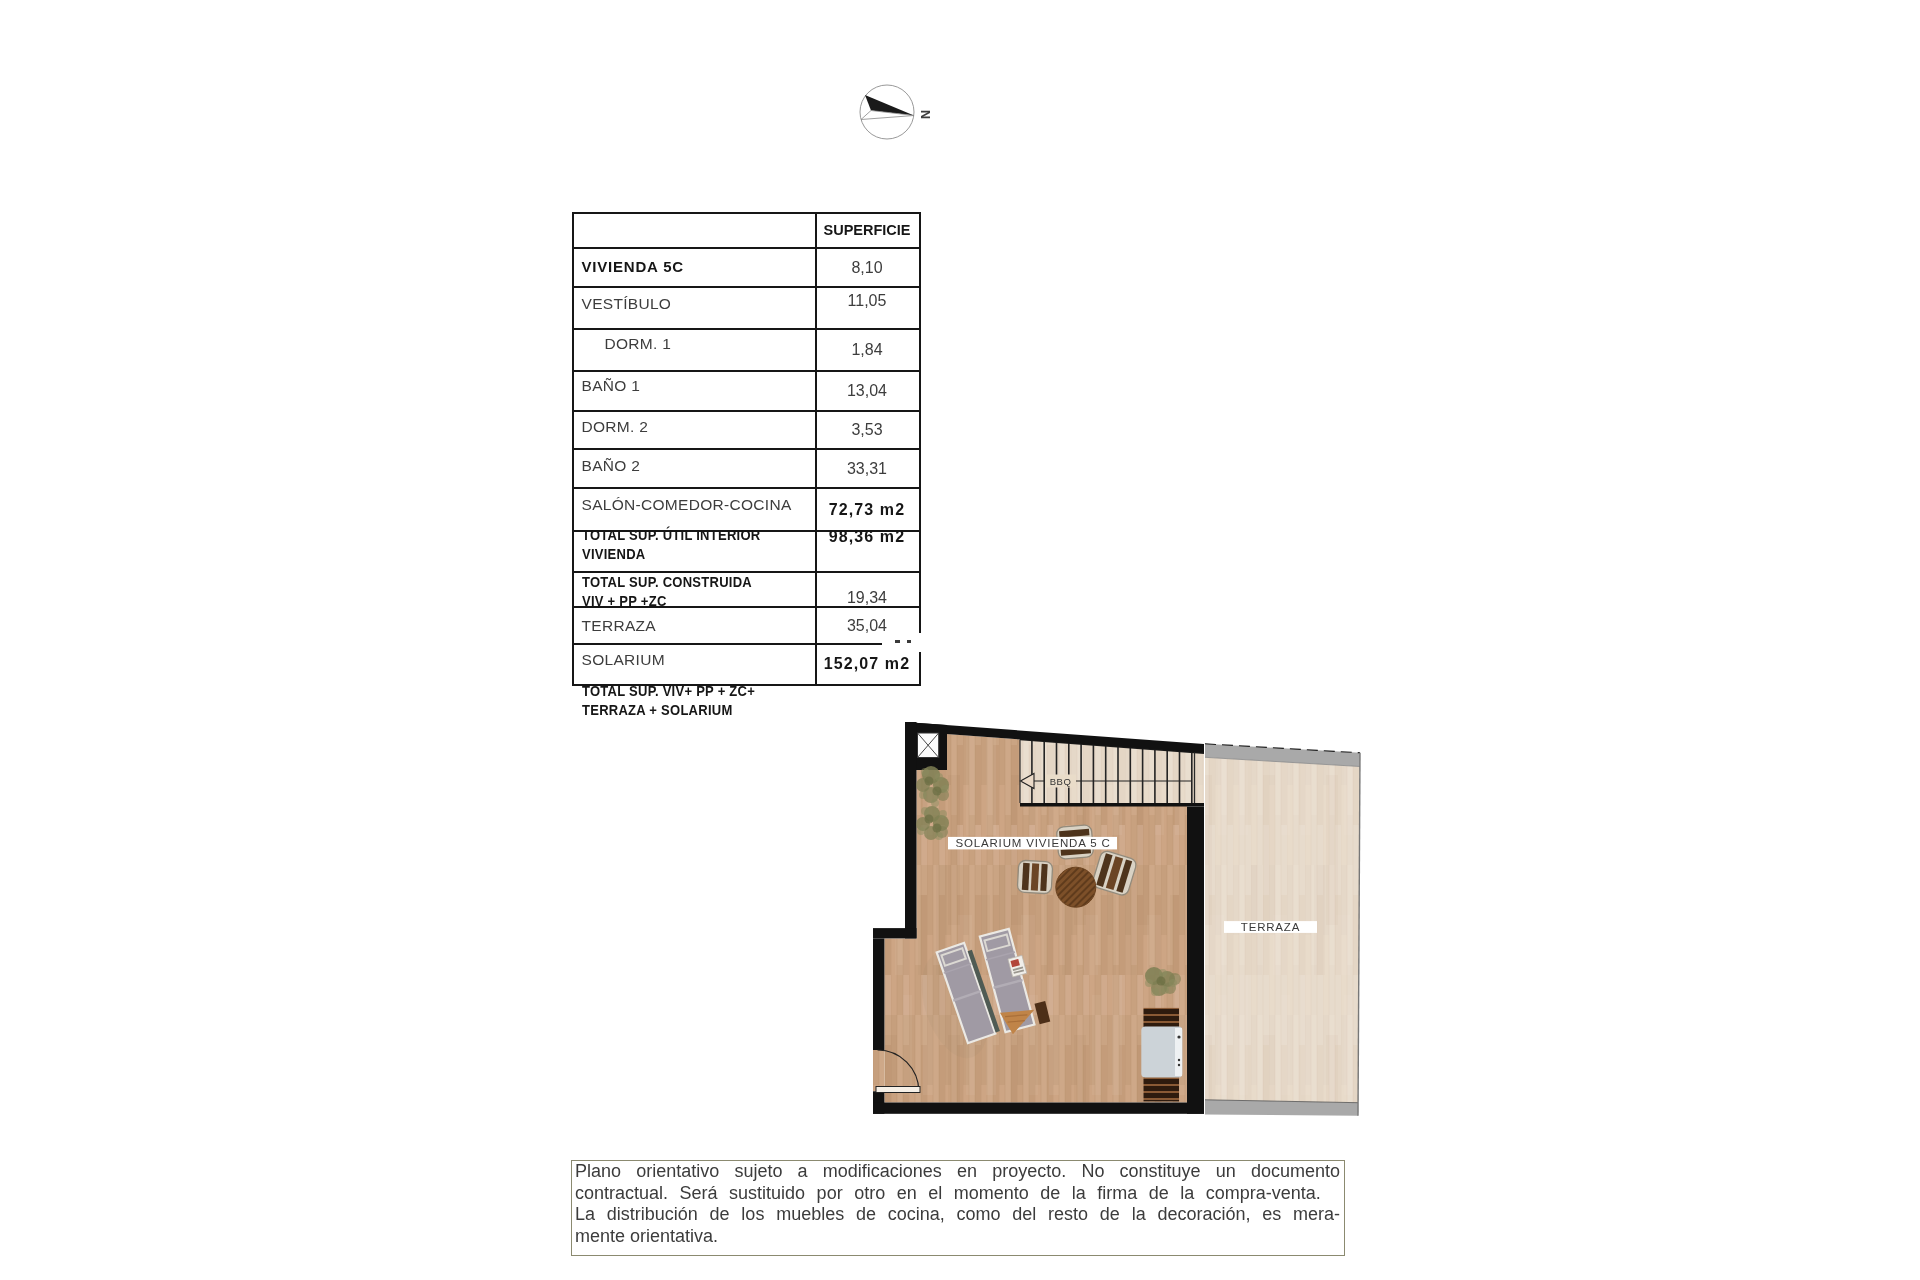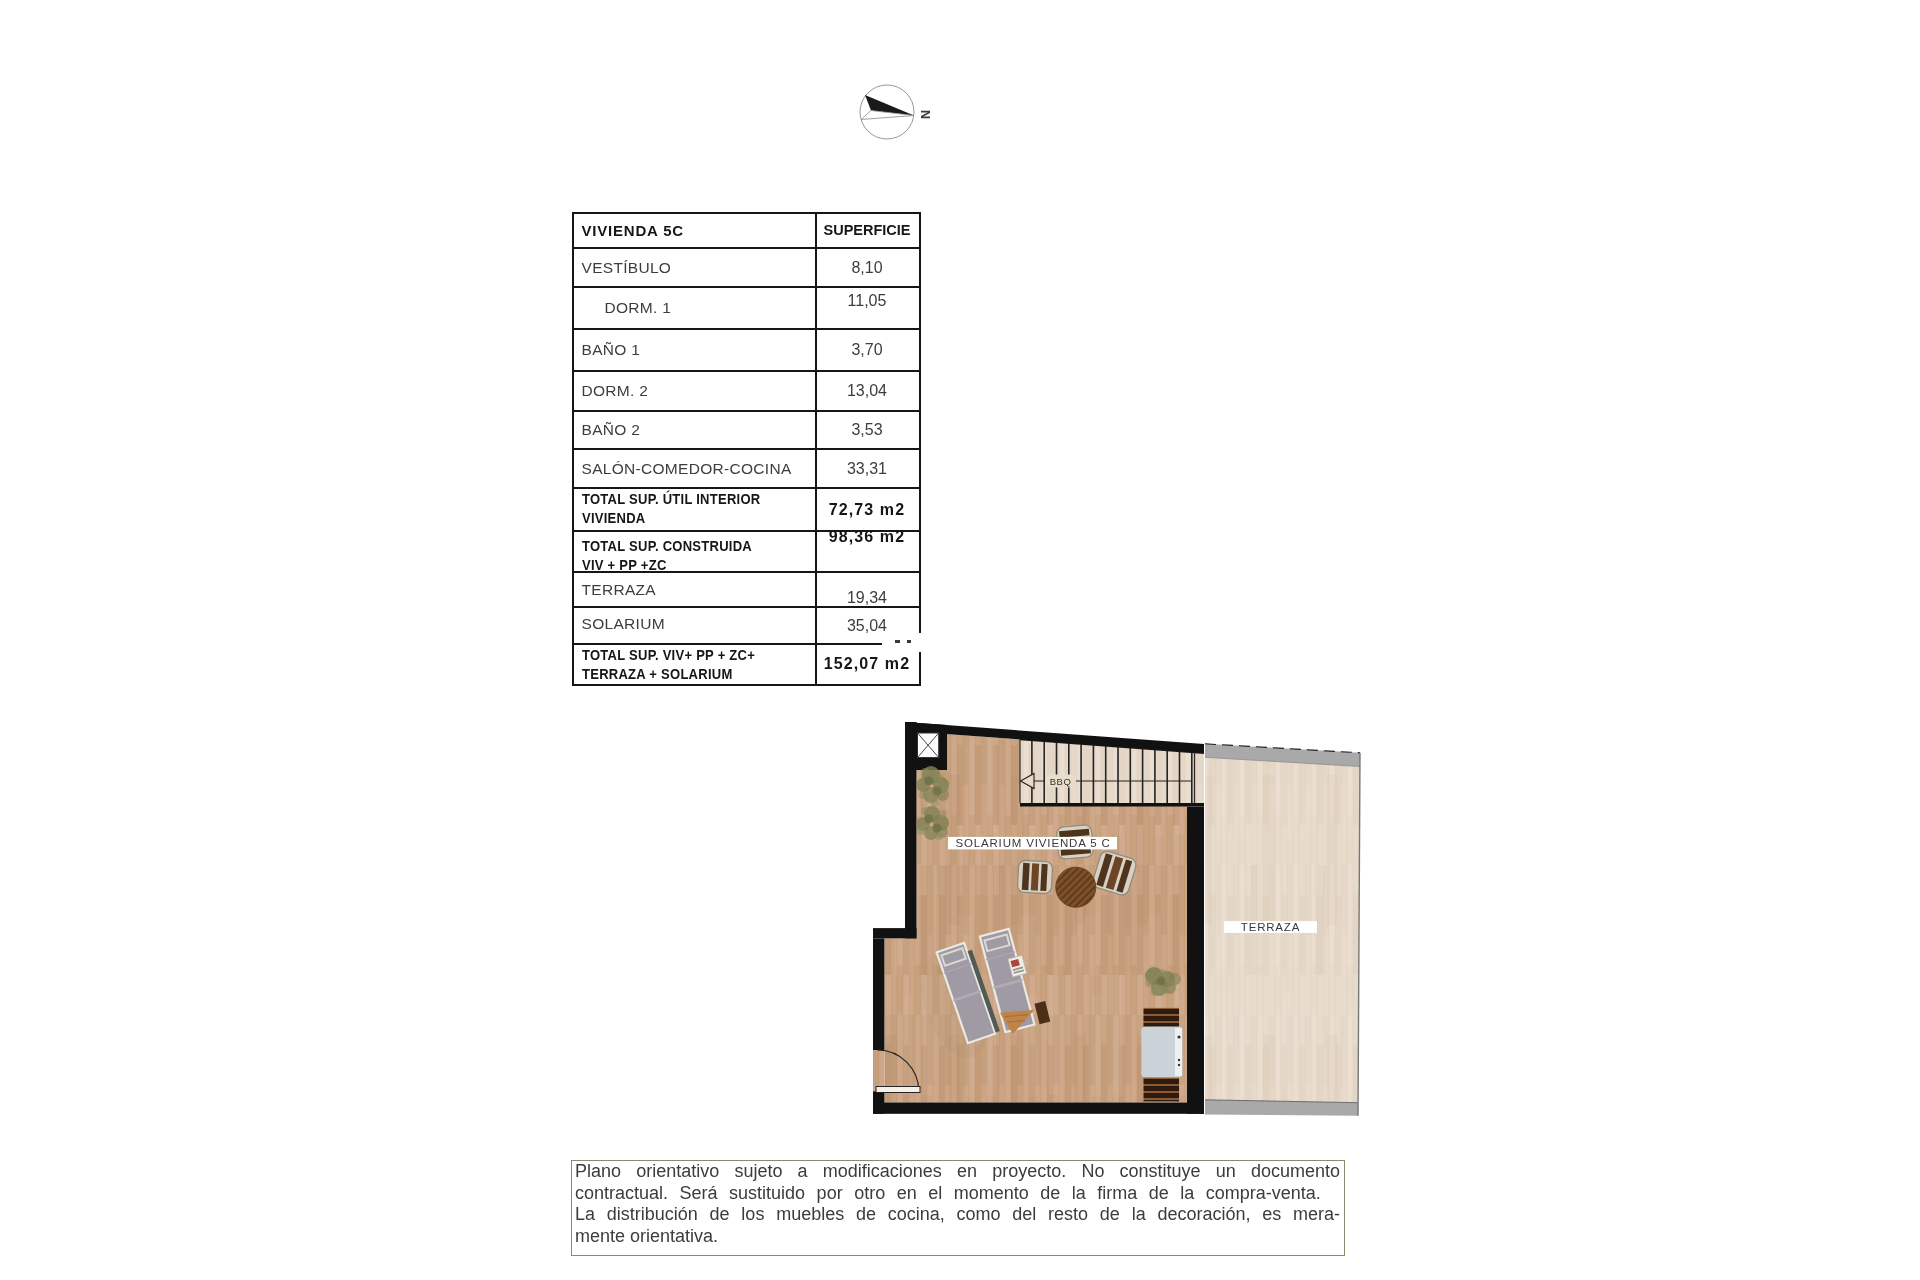--- a/index.html
+++ b/index.html
@@ -1,18 +1,18 @@
 <!DOCTYPE html>
 <html><head>
 <meta charset="utf-8">
 <style>
   html,body{margin:0;padding:0;background:#fff;width:1920px;height:1280px;overflow:hidden;}
   body{font-family:"Liberation Sans", sans-serif;position:relative;}
   .abs{position:absolute;}
-  .row-label{position:absolute;display:flex;align-items:center;padding-left:8px;font-size:15.5px;color:#3d3d3d;letter-spacing:0.3px;}
+  .row-label{position:absolute;display:flex;align-items:center;padding-left:8px;font-size:15.5px;color:#3d3d3d;letter-spacing:0.3px;margin-top:36px;}
   .row-num{position:absolute;display:flex;align-items:center;justify-content:center;font-size:16px;color:#3d3d3d;}
   .bold{font-weight:bold;color:#161616;}
   .hline{position:absolute;background:#161616;height:2px;}
   .dline{position:absolute;border:1.5px solid #8b8a70;}
 </style>
 </head>
 <body>
 
 <svg class="abs" style="left:845px;top:78px;" width="95" height="72" viewBox="0 0 95 72">
   <circle cx="42" cy="34" r="27" fill="none" stroke="#999" stroke-width="1"></circle>
@@ -52,21 +52,21 @@
     </div>
   <div class="row-label" style="left:0;top:359.3px;height:33.5px;">TERRAZA</div>
   <div class="row-label" style="left:0;top:394.8px;height:31px;">SOLARIUM</div>
   <div class="row-label bold" style="left:0;top:431.3px;height:38.8px;line-height:19px;">
       <span style="transform:scaleX(0.84);transform-origin:left center;display:inline-block;white-space:nowrap;">TOTAL SUP. VIV+ PP + ZC+<br>TERRAZA + SOLARIUM</span>
     </div>
 
   <div class="row-num bold" style="left:242px;top:0;width:103px;height:33px;font-size:14.5px;">SUPERFICIE</div>
   <div class="row-num" style="left:242px;top:35px;width:103px;height:38px;">8,10</div>
   <div class="row-num" style="left:242px;top:74.8px;width:103px;height:26px;">11,05</div>
-  <div class="row-num" style="left:242px;top:116.3px;width:103px;height:39.6px;">3,70</div>
+  <div class="row-num" style="left:242px;top:116.3px;width:103px;height:39.6px;">1,84</div>
   <div class="row-num" style="left:242px;top:157.9px;width:103px;height:38.8px;">13,04</div>
   <div class="row-num" style="left:242px;top:198.7px;width:103px;height:35.9px;">3,53</div>
   <div class="row-num" style="left:242px;top:236.6px;width:103px;height:36.7px;">33,31</div>
   <div class="row-num bold" style="left:242px;top:275.3px;width:103px;height:41.5px;letter-spacing:1.1px;">72,73 m2</div>
   <div class="row-num bold" style="left:242px;top:304px;width:103px;height:38.5px;letter-spacing:1.1px;border-radius:14px;">98,36 m2</div>
   <div class="row-num" style="left:242px;top:359.3px;width:103px;height:51px;">19,34</div>
   <div class="row-num" style="left:242px;top:394.8px;width:103px;height:34.5px;">35,04</div>
   <div class="row-num bold" style="left:242px;top:431.3px;width:103px;height:38.8px;letter-spacing:1.1px;">152,07 m2</div>
 </div>
 

